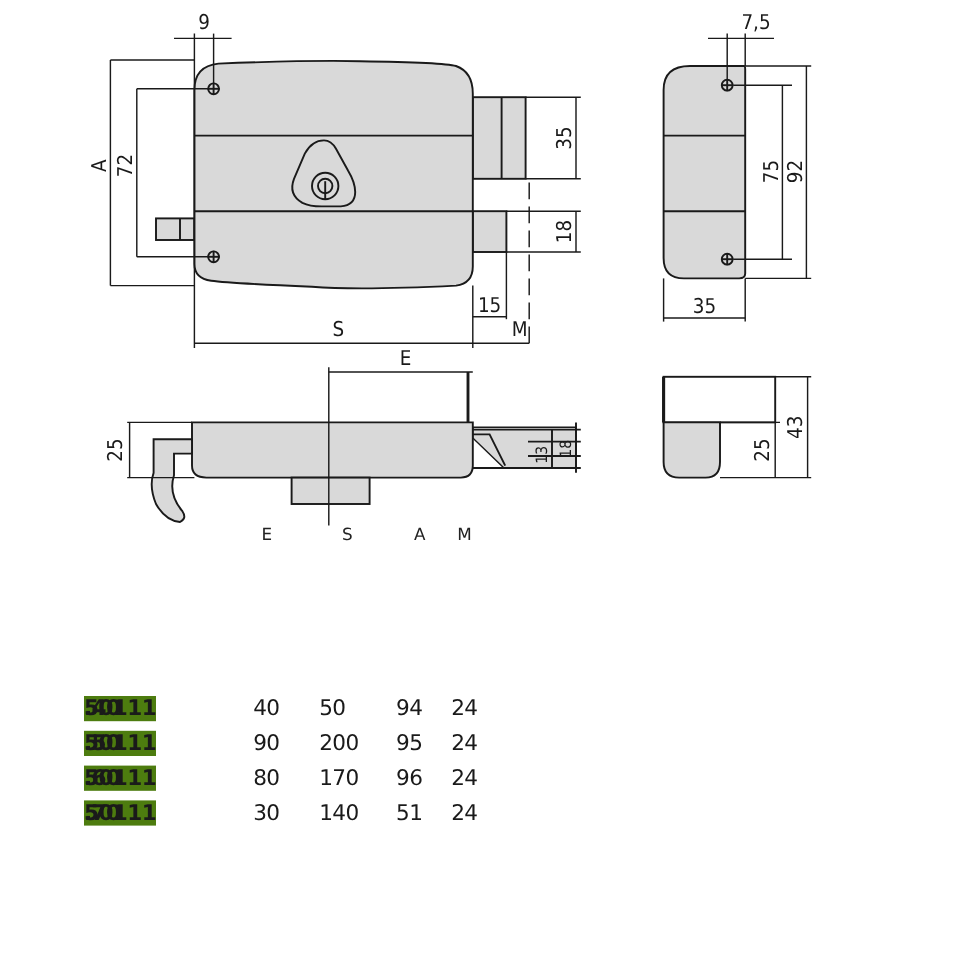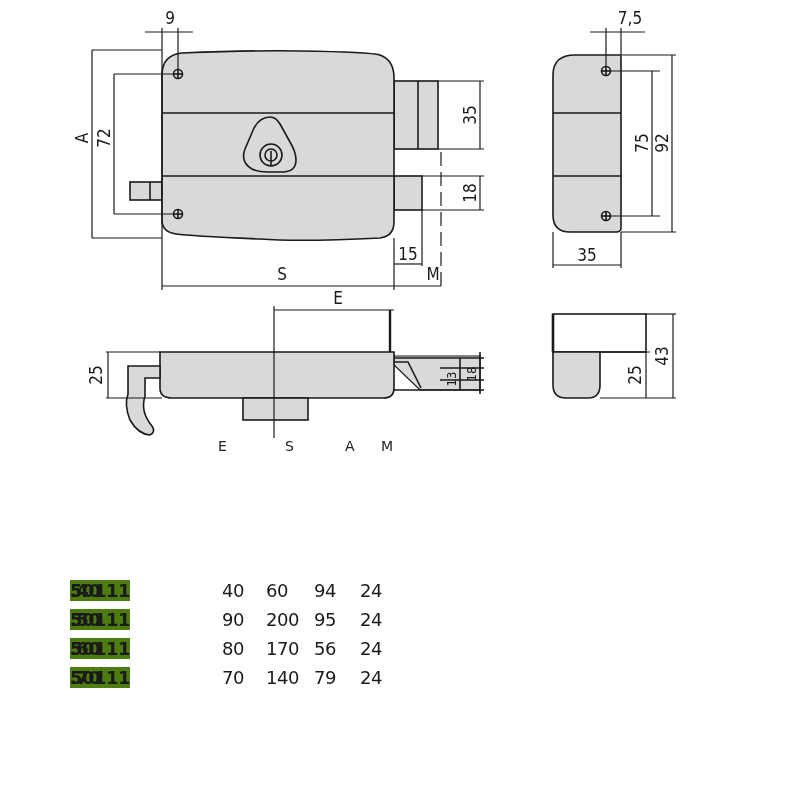--- a/index.html
+++ b/index.html
@@ -5,24 +5,24 @@
     html, body { margin: 0; padding: 0; background: #ffffff; }
     body { width: 800px; height: 800px; position: relative; overflow: hidden;
            font-family: "DejaVu Sans", sans-serif; }
     svg.drawing { position: absolute; left: 0; top: 0; }
     .dim { font-family: "DejaVu Sans Condensed", "DejaVu Sans", sans-serif; font-size: 17px; fill: #1a1a1a; }
     .table { position: absolute; left: 70px; top: 580px; }
     .row { position: relative; height: 29px; font-family: "DejaVu Sans", sans-serif; font-size: 18px; color: #1a1a1a; }
     .row span { position: absolute; top: 0; white-space: nowrap; letter-spacing: -0.5px; }
     .code { left: 0; font-weight: bold; letter-spacing: -1px !important; }
     .code .hl { background: #4d7c0f; }
-    .c-e { left: 152px; }
+    .c-e { left: 141px; }
     .c-s { left: 196px; }
-    .c-a { left: 244px; }
-    .c-m { left: 290px; }
+    .c-a { left: 260px; }
+    .c-m { left: 306px; }
     .col-heads { position: absolute; top: 438px; left: 0; width: 800px; height: 24px; }
     .col-heads span { position: absolute; font-size: 14px; color: #222; }
   </style>
 </head>
 <body>
 
 <svg class="drawing" width="800" height="800" viewBox="0 0 800 800">
   <g stroke="#1a1a1a" stroke-width="1.6" fill="none">
 
     <g>
@@ -173,21 +173,21 @@
 </div>
 
 <div class="table">
   <div class="row">
     <span class="code">
         <span>1.</span>
         <span class="hl">50111</span>
         <span>.40</span>
       </span>
     <span class="c-e">40</span>
-    <span class="c-s">60</span>
+    <span class="c-s">50</span>
     <span class="c-a">94</span>
     <span class="c-m">24</span>
   </div>
   <div class="row">
     <span class="code">
         <span>1.</span>
         <span class="hl">50111</span>
         <span>.50</span>
       </span>
     <span class="c-e">90</span>
@@ -196,27 +196,27 @@
     <span class="c-m">24</span>
   </div>
   <div class="row">
     <span class="code">
         <span>1.</span>
         <span class="hl">50111</span>
         <span>.60</span>
       </span>
     <span class="c-e">80</span>
     <span class="c-s">170</span>
-    <span class="c-a">56</span>
+    <span class="c-a">96</span>
     <span class="c-m">24</span>
   </div>
   <div class="row">
     <span class="code">
         <span>1.</span>
         <span class="hl">50111</span>
         <span>.70</span>
       </span>
-    <span class="c-e">70</span>
+    <span class="c-e">30</span>
     <span class="c-s">140</span>
-    <span class="c-a">79</span>
+    <span class="c-a">51</span>
     <span class="c-m">24</span>
   </div>
 </div>
 
 </body></html>

